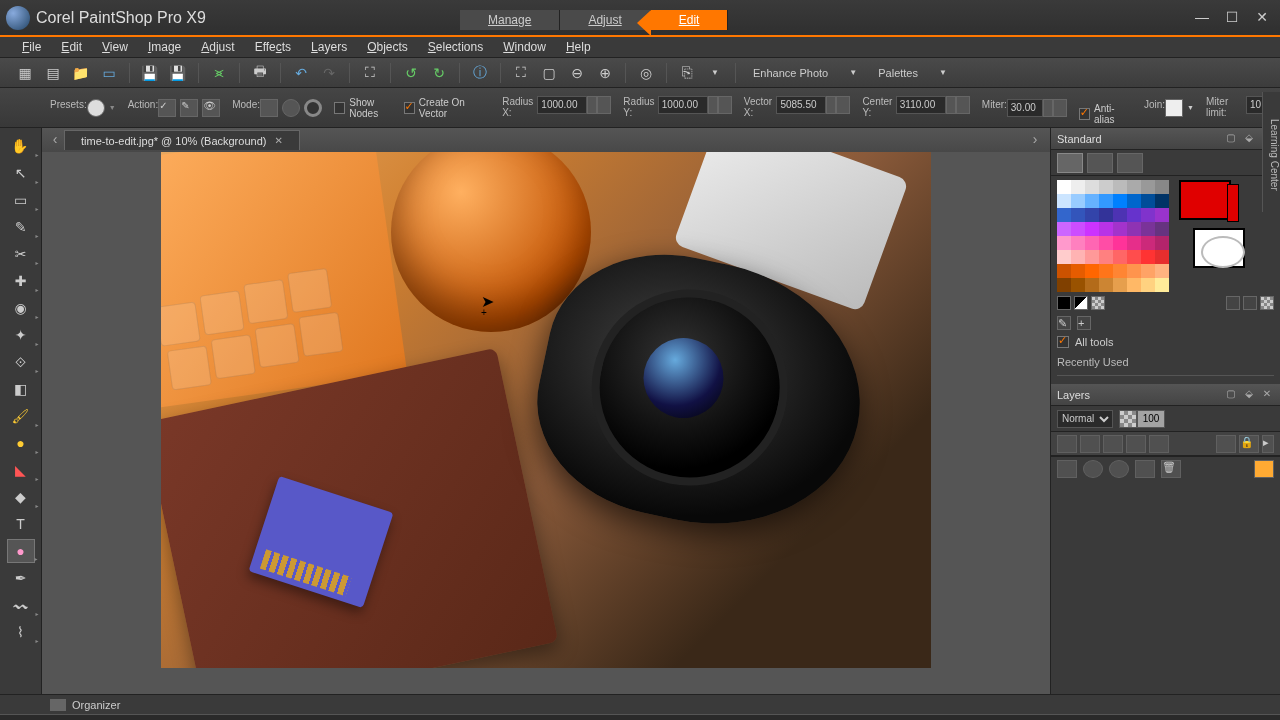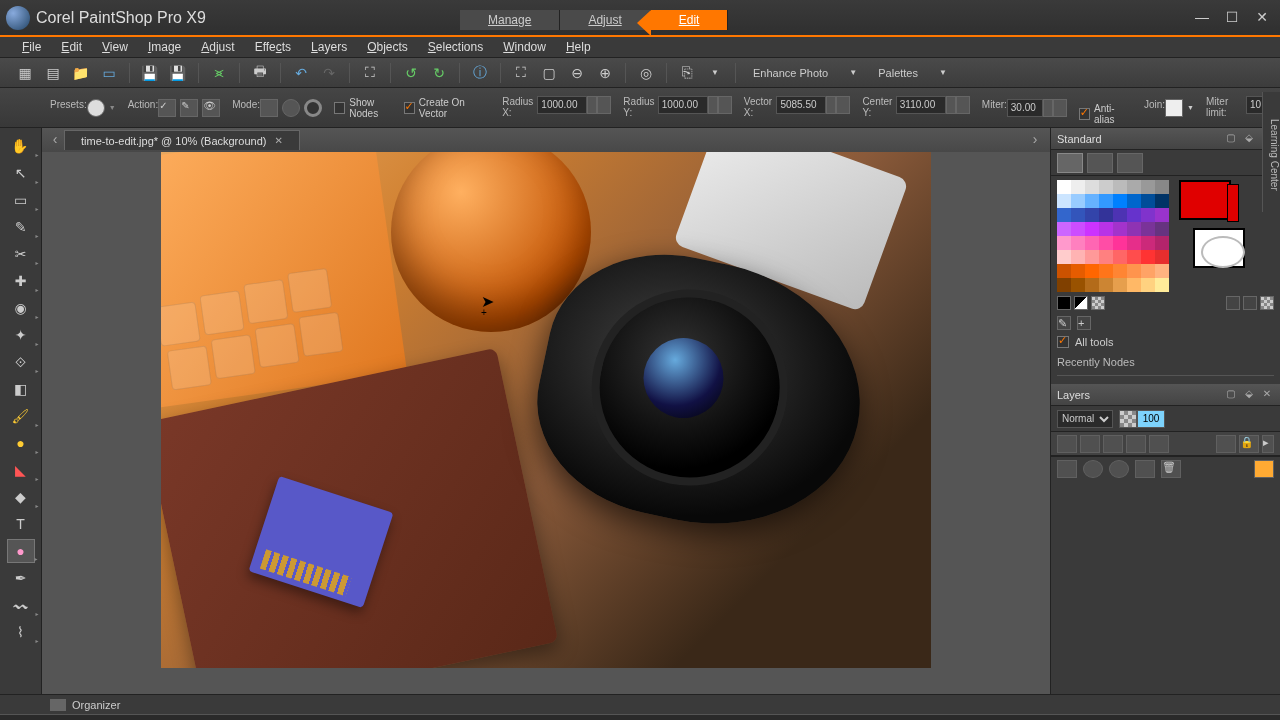--- a/index.html
+++ b/index.html
@@ -91,21 +91,21 @@
 .bg-sw { position:absolute; left:18px; top:48px; width:52px; height:40px; background:#fff; border:2px solid #000; }
 .bg-sw::before{ content:''; position:absolute; left:6px; top:6px; width:40px; height:28px; border-radius:50%; border:2px solid #bbb; }
 .mini-ico { width:14px; height:14px; border:1px solid #666; background:#444; display:inline-block; }
 .tool-row { display:flex; align-items:center; gap:6px; margin-top:6px; }
 
 .layers-body { flex:1; display:flex; flex-direction:column; }
 .lay-opts { height:26px; display:flex; align-items:center; gap:6px; padding:0 6px; border-bottom:1px solid #222; }
 .lay-opts select { width:56px; height:18px; background:#2a2a2a; border:1px solid #555; color:#ccc; font-size:10px; }
 .opac-box { display:flex; align-items:center; }
 .opac-box .ck { width:18px; height:18px; background: repeating-conic-gradient(#888 0 25%, #ccc 0 50%) 0 0/8px 8px; border:1px solid #555; }
-.opac-box input { width:28px; height:18px; background:#7dd3fc; border:1px solid #555; color:#000; font-size:10px; text-align:center; }
+.opac-box input { width:28px; height:18px; background:#a3a3a3; border:1px solid #555; color:#000; font-size:10px; text-align:center; }
 .lay-icons { height:24px; display:flex; align-items:center; gap:3px; padding:0 6px; border-bottom:1px solid #222; background:#424242; }
 .lay-ico { width:20px; height:18px; background:#505050; border:1px solid #606060; }
 .layer-list { flex:1; background:#3a3a3a; }
 .layer-row { height:52px; background:#2a6cd4; display:flex; align-items:center; gap:4px; padding:0 4px; color:#fff; }
 .layer-thumb { width:48px; height:40px; background: linear-gradient(135deg,#d88030,#4a3020); border:1px solid #888; }
 .layer-eye { width:14px; height:14px; border:1px solid #888; background:#555; }
 .lay-bottom { height:24px; display:flex; align-items:center; gap:6px; padding:0 6px; border-top:1px solid #222; background:#3a3a3a; }
 
 
 .organizer { height: 20px; background: #3a3a3a; border-top: 1px solid #222; display:flex; align-items:center; padding-left:50px; gap:6px; font-size:11px; }
@@ -432,21 +432,21 @@
         </div>
       </div>
       <div class="tool-row">
         <span class="mini-ico">✎</span>
         <span class="mini-ico">+</span>
       </div>
       <div class="tool-row">
         <span class="chk on"></span>
         <span>All tools</span>
       </div>
-      <div style="margin-top:8px;color:#bbb">Recently Nodes</div>
+      <div style="margin-top:8px;color:#bbb">Recently Used</div>
       <div style="height:8px;border-bottom:1px solid #555;margin-bottom:4px"></div>
     </div>
 
     <div class="panel-head">
       <span>Layers</span>
       <div class="pbtns">
           <div class="pbtn">▢</div>
           <div class="pbtn">⬙</div>
           <div class="pbtn">✕</div>
         </div>

